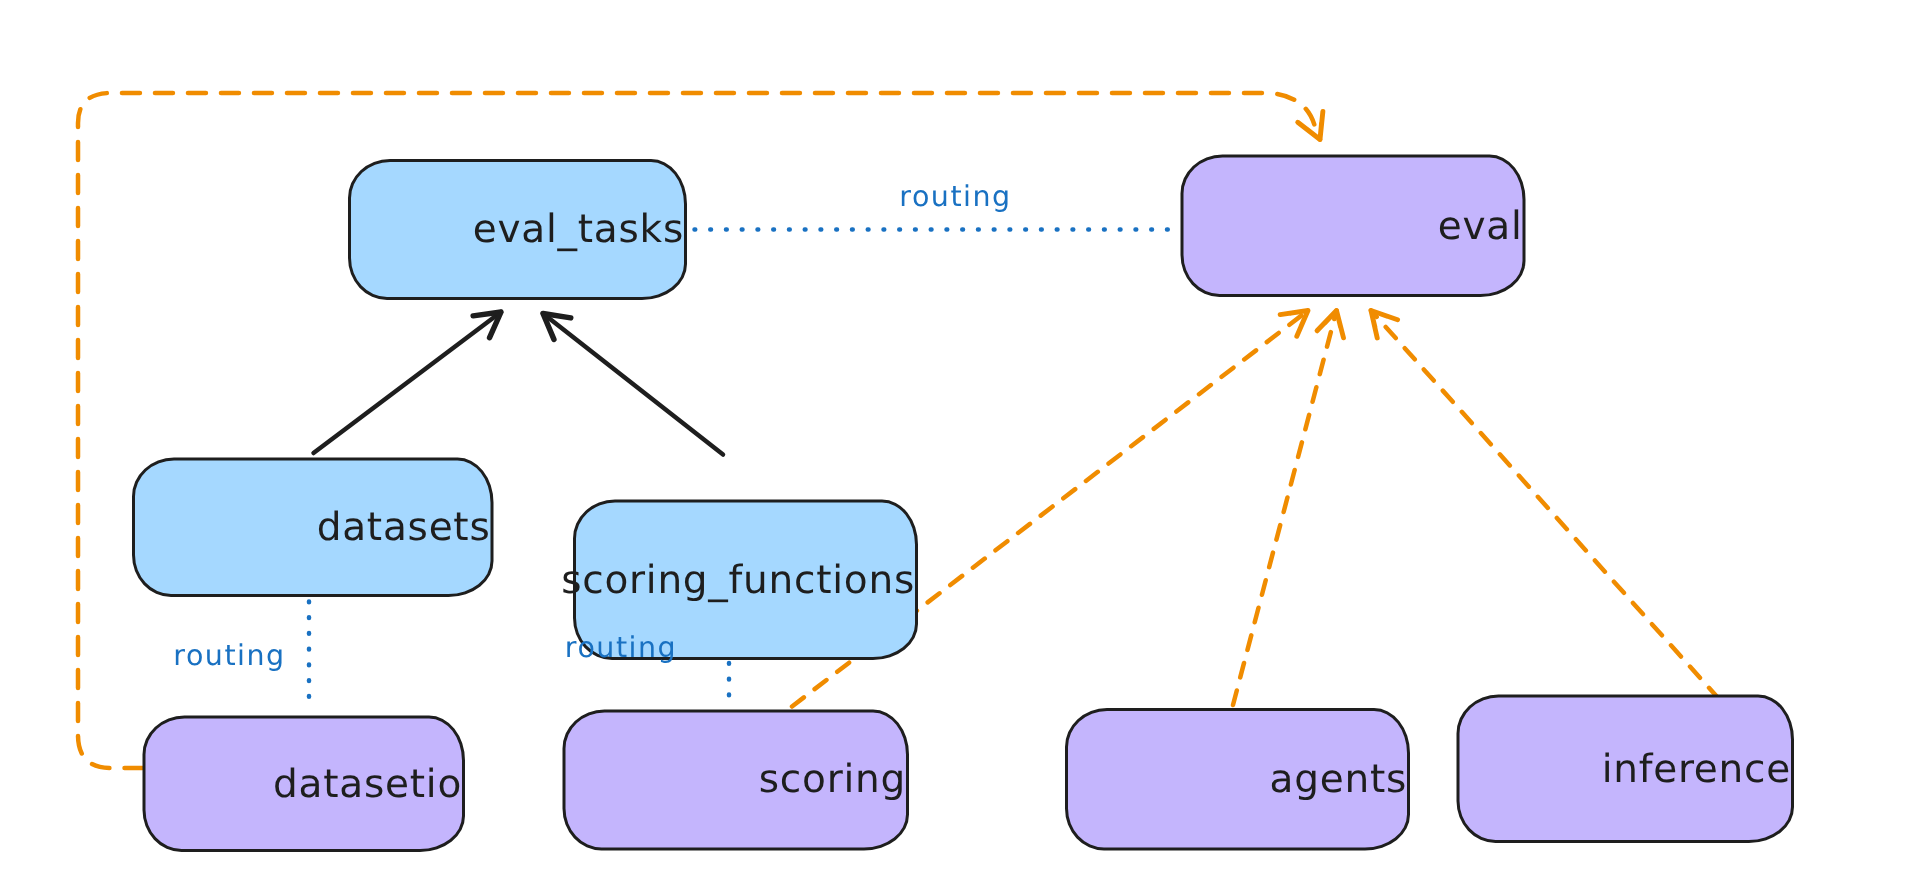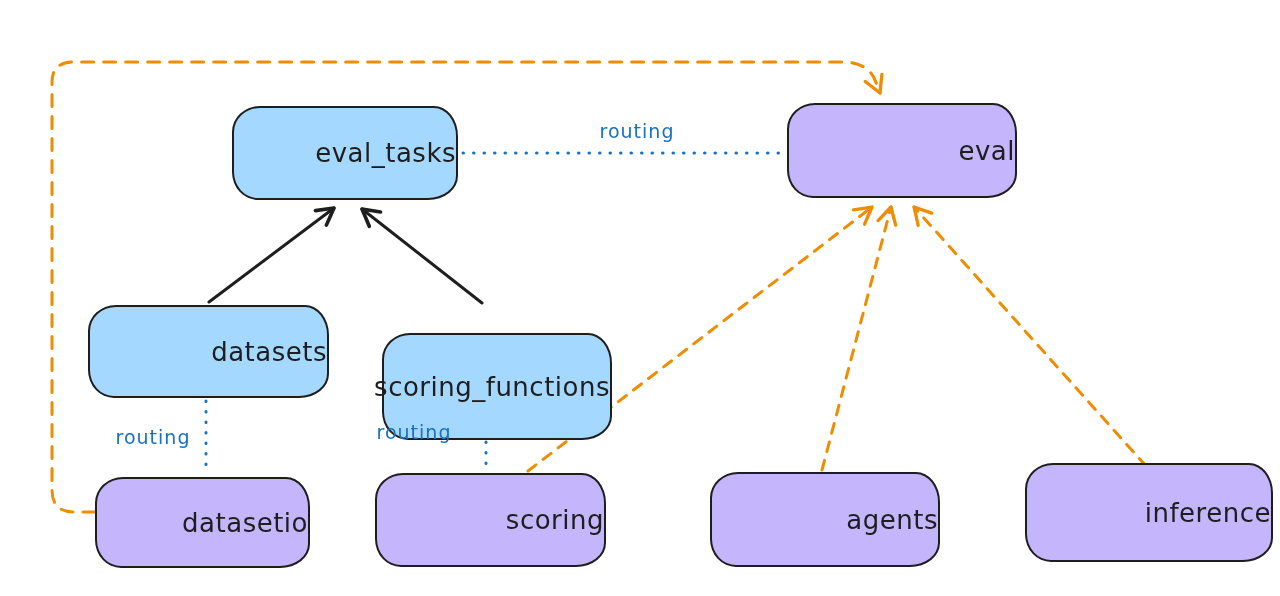--- a/index.html
+++ b/index.html
@@ -95,21 +95,21 @@
   </div>
 
   <div class="node fill-green" style="left:375px; top:473px; width:231px; height:94px;">
     <span>scoring</span>
   </div>
 
   <div class="node fill-green" style="left:710px; top:472px; width:230px; height:95px;padding-left:30px;">
     <span>agents</span>
   </div>
 
-  <div class="node fill-green" style="left:1025px; top:463px; width:248px; height:99px;padding-left:20px;">
+  <div class="node fill-green" style="left:971px; top:463px; width:225px; height:99px;padding-left:20px;">
     <span>inference</span>
   </div>
 
   <div class="edge-label" style="left:637px; top:131px;">routing</div>
   <div class="edge-label" style="left:153px; top:437px;">routing</div>
   <div class="edge-label" style="left:414px; top:432px;">routing</div>
 
 </div>
 
 </body></html>

